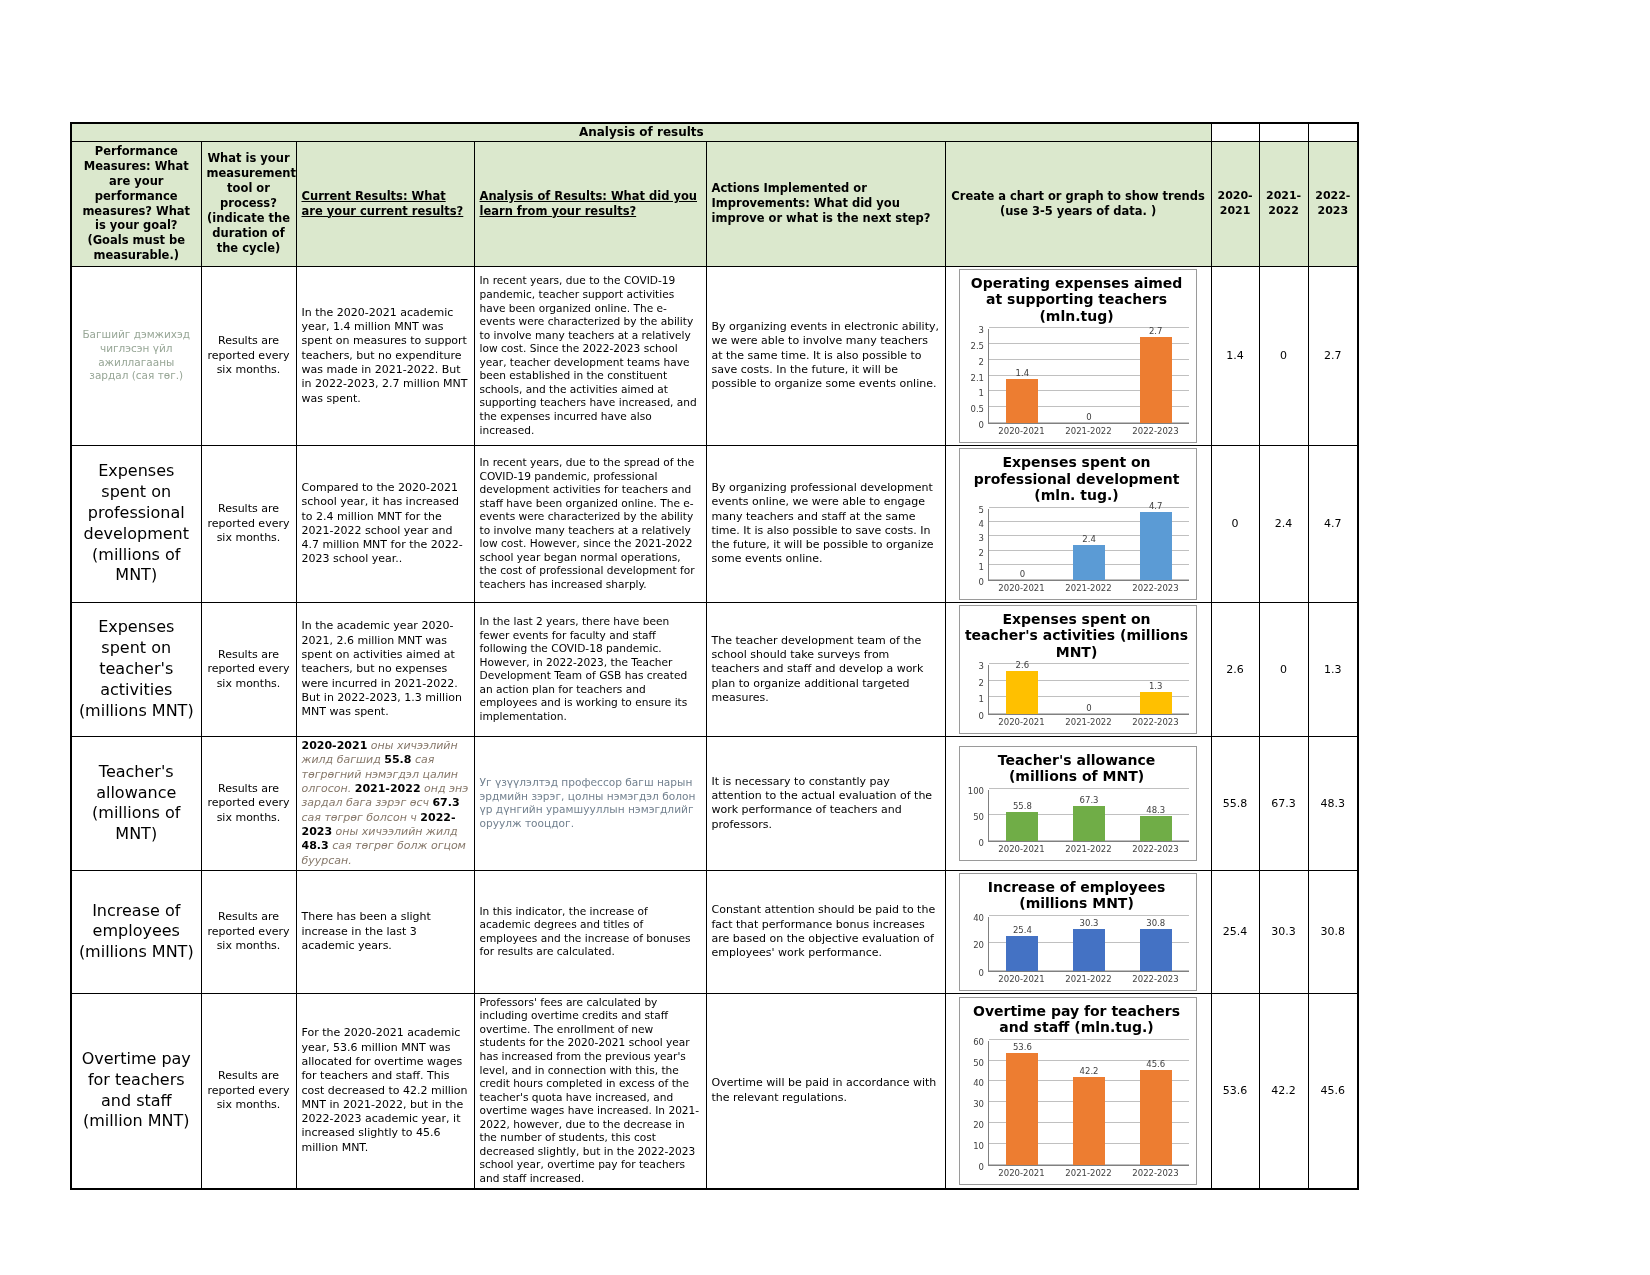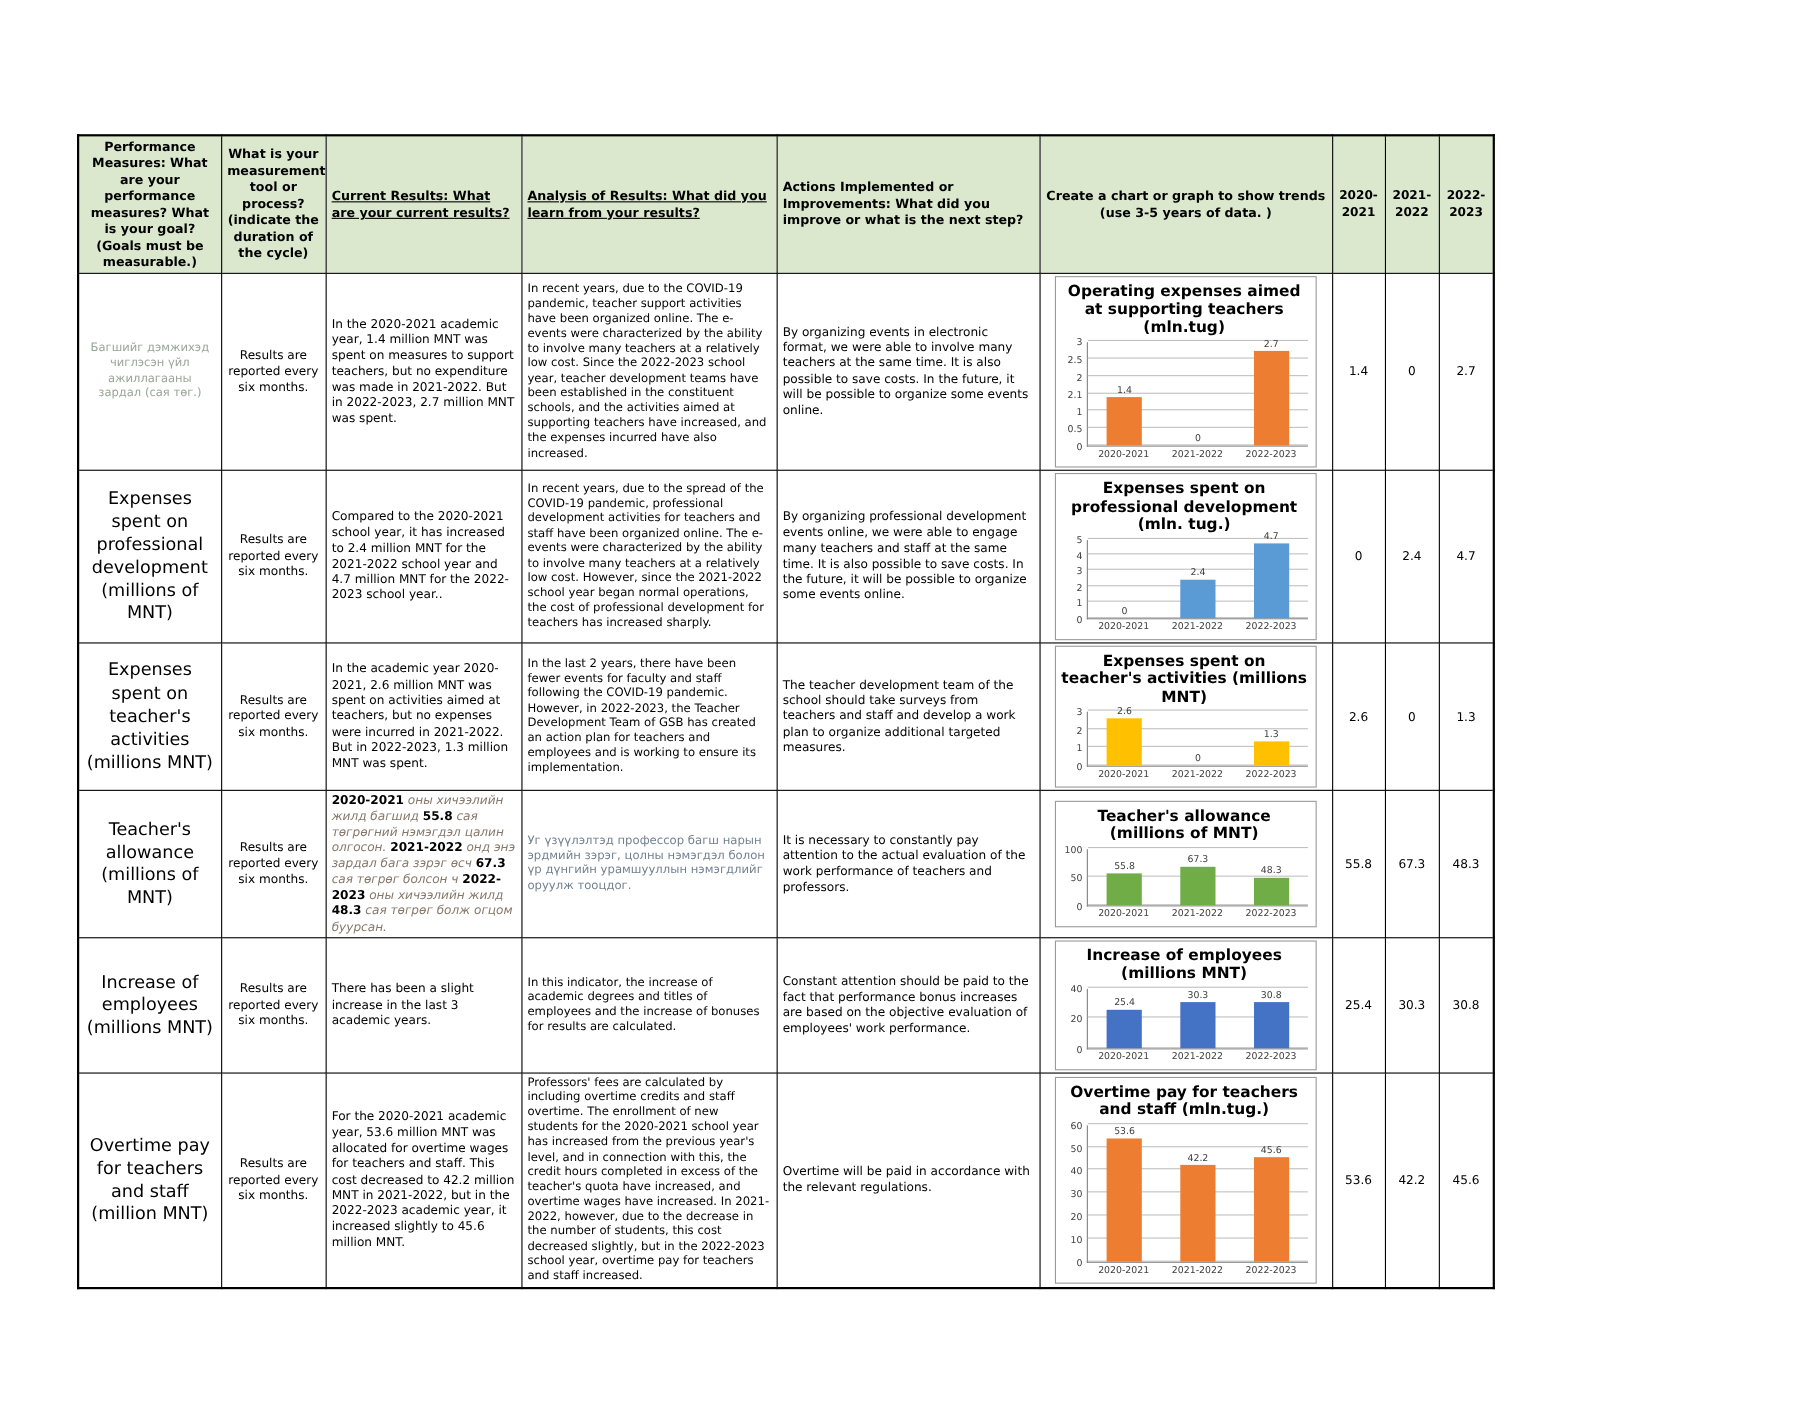--- a/index.html
+++ b/index.html
@@ -64,20 +64,26 @@
         <col style="width:178px">
       <col style="width:232px">
         <col style="width:239px">
         <col style="width:266px">
       <col style="width:48px">
         <col style="width:49px">
         <col style="width:50px">
     </colgroup>
 
     <tbody>
+        <tr class="title-row">
+      <td colspan="6" class="title-cell">Analysis of results</td>
+      <td class="blank-cell"></td>
+      <td class="blank-cell"></td>
+      <td class="blank-cell"></td>
+    </tr>
 
     <tr class="header-row">
       <th>Performance Measures: What are your performance measures? What is your goal? (Goals must be measurable.)</th>
       <th>What is your measurement tool or process? (indicate the duration of the cycle)</th>
       <th class="u">Current Results: What are your current results?</th>
       <th class="u">Analysis of Results: What did you learn from your results?</th>
       <th class="left">Actions Implemented or Improvements: What did you improve or what is the next step?</th>
       <th>Create a chart or graph to show trends (use 3-5 years of data. )</th>
       <th class="year">2020-
 2021</th>
@@ -85,21 +91,21 @@
 2022</th>
       <th class="year">2022-
 2023</th>
     </tr>
 
     <tr class="r0">
       <td class="c-measure mn-light">Багшийг дэмжихэд чиглэсэн үйл ажиллагааны зардал (сая төг.)</td>
       <td class="c-tool">Results are reported every six months.</td>
       <td class="c-current">In the 2020-2021 academic year, 1.4 million MNT was spent on measures to support teachers, but no expenditure was made in 2021-2022. But in 2022-2023, 2.7 million MNT was spent.</td>
       <td class="c-analysis">In recent years, due to the COVID-19 pandemic, teacher support activities have been organized online. The e-events were characterized by the ability to involve many teachers at a relatively low cost. Since the 2022-2023 school year, teacher development teams have been established in the constituent schools, and the activities aimed at supporting teachers have increased, and the expenses incurred have also increased.</td>
-      <td class="c-actions">By organizing events in electronic format, we were able to involve many teachers at the same time. It is also possible to save costs. In the future, it will be possible to organize some events online.</td>
+      <td class="c-actions">By organizing events in electronic ability, we were able to involve many teachers at the same time. It is also possible to save costs. In the future, it will be possible to organize some events online.</td>
       <td class="c-chart">
         <div class="chart-box">
               <div class="chart-title">Operating expenses aimed at supporting teachers (mln.tug)</div>
               <div class="chart-body">
                 <div class="yaxis" style="height: 97px;">
                   <div class="ytick" style="bottom: -4px;">0</div>
                   <div class="ytick" style="bottom: 11.8333px; text-align: center;">0.5</div>
                   <div class="ytick" style="bottom: 27.6667px;">1</div>
                   <div class="ytick" style="bottom: 43.5px;">2.1</div>
                   <div class="ytick" style="bottom: 59.3333px;">2</div>
@@ -196,21 +202,21 @@
       </td>
       <td class="c-year">0</td>
       <td class="c-year">2.4</td>
       <td class="c-year">4.7</td>
     </tr>
 
     <tr class="r2">
       <td class="c-measure">Expenses spent on teacher's activities (millions MNT)</td>
       <td class="c-tool">Results are reported every six months.</td>
       <td class="c-current">In the academic year 2020-2021, 2.6 million MNT was spent on activities aimed at teachers, but no expenses were incurred in 2021-2022. But in 2022-2023, 1.3 million MNT was spent.</td>
-      <td class="c-analysis">In the last 2 years, there have been fewer events for faculty and staff following the COVID-19 pandemic. However, in 2022-2023, the Teacher Development Team of GSB has created an action plan for teachers and employees and is working to ensure its implementation.</td>
+      <td class="c-analysis">In the last 2 years, there have been fewer events for faculty and staff following the COVID-18 pandemic. However, in 2022-2023, the Teacher Development Team of GSB has created an action plan for teachers and employees and is working to ensure its implementation.</td>
       <td class="c-actions">The teacher development team of the school should take surveys from teachers and staff and develop a work plan to organize additional targeted measures.</td>
       <td class="c-chart">
         <div class="chart-box">
               <div class="chart-title">Expenses spent on teacher's activities (millions MNT)</div>
               <div class="chart-body">
                 <div class="yaxis" style="height: 52px;">
                   <div class="ytick" style="bottom: -4px;">0</div>
                   <div class="ytick" style="bottom: 12.6667px;">1</div>
                   <div class="ytick" style="bottom: 29.3333px;">2</div>
                   <div class="ytick" style="bottom: 46px;">3</div>

